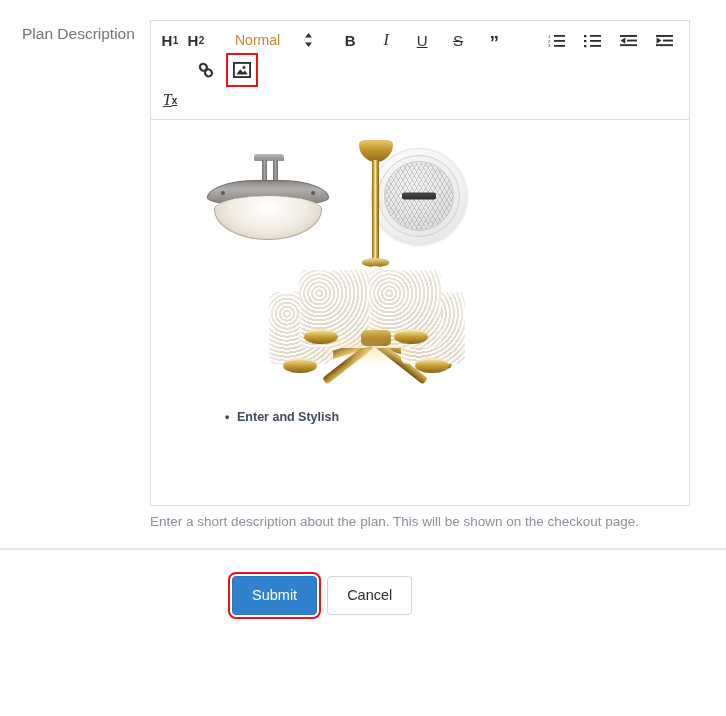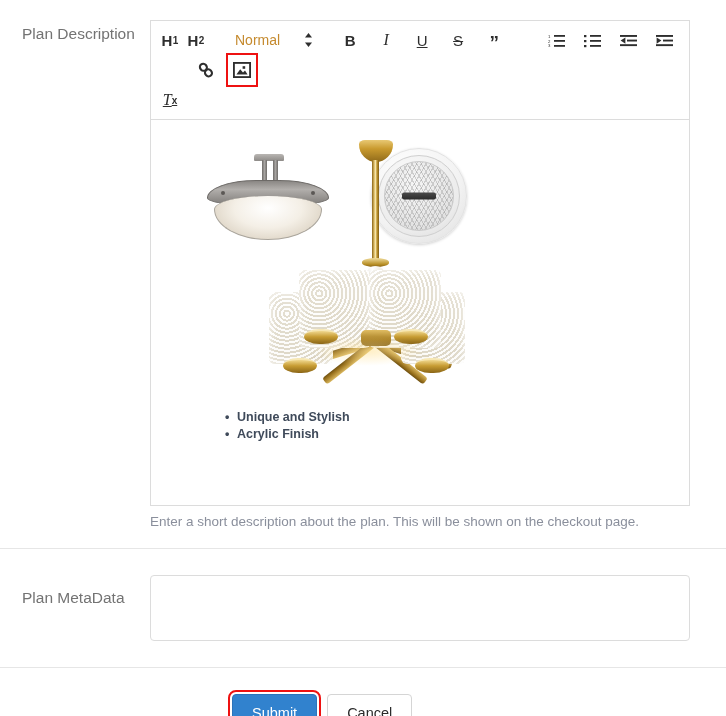--- a/index.html
+++ b/index.html
@@ -505,41 +505,34 @@
               <div class="ch-hub"></div>
               <div class="ch-cup c3"></div>
               <div class="ch-cup c4"></div>
               <div class="ch-cup c1"></div>
               <div class="ch-cup c2"></div>
               <div class="ch-glow"></div>
             </div>
           </div>
 
           <ul class="feature-list">
-            <li>Unique and Stylish</li>
-            <li>Acrylic Finish</li>
+            <li>Enter and Stylish</li>
           </ul>
 
         </div>
 
       </div>
 
       <div class="help-text">Enter a short description about the plan. This will be shown on the checkout page.</div>
 
     </div>
   </div>
 
   <hr class="hr" style="margin-top:17px;">
 
-  <div class="form-row" id="row-metadata">
-    <div class="field-label">Plan MetaData</div>
-    <div class="field-control">
-      <textarea class="meta-textarea" placeholder="" style=""></textarea>
-    </div>
-  </div>
 
   <hr class="hr">
 
   <div class="actions">
     <button class="btn btn-submit">Submit</button>
     <button class="btn btn-cancel">Cancel</button>
   </div>
 
 </div>
 

